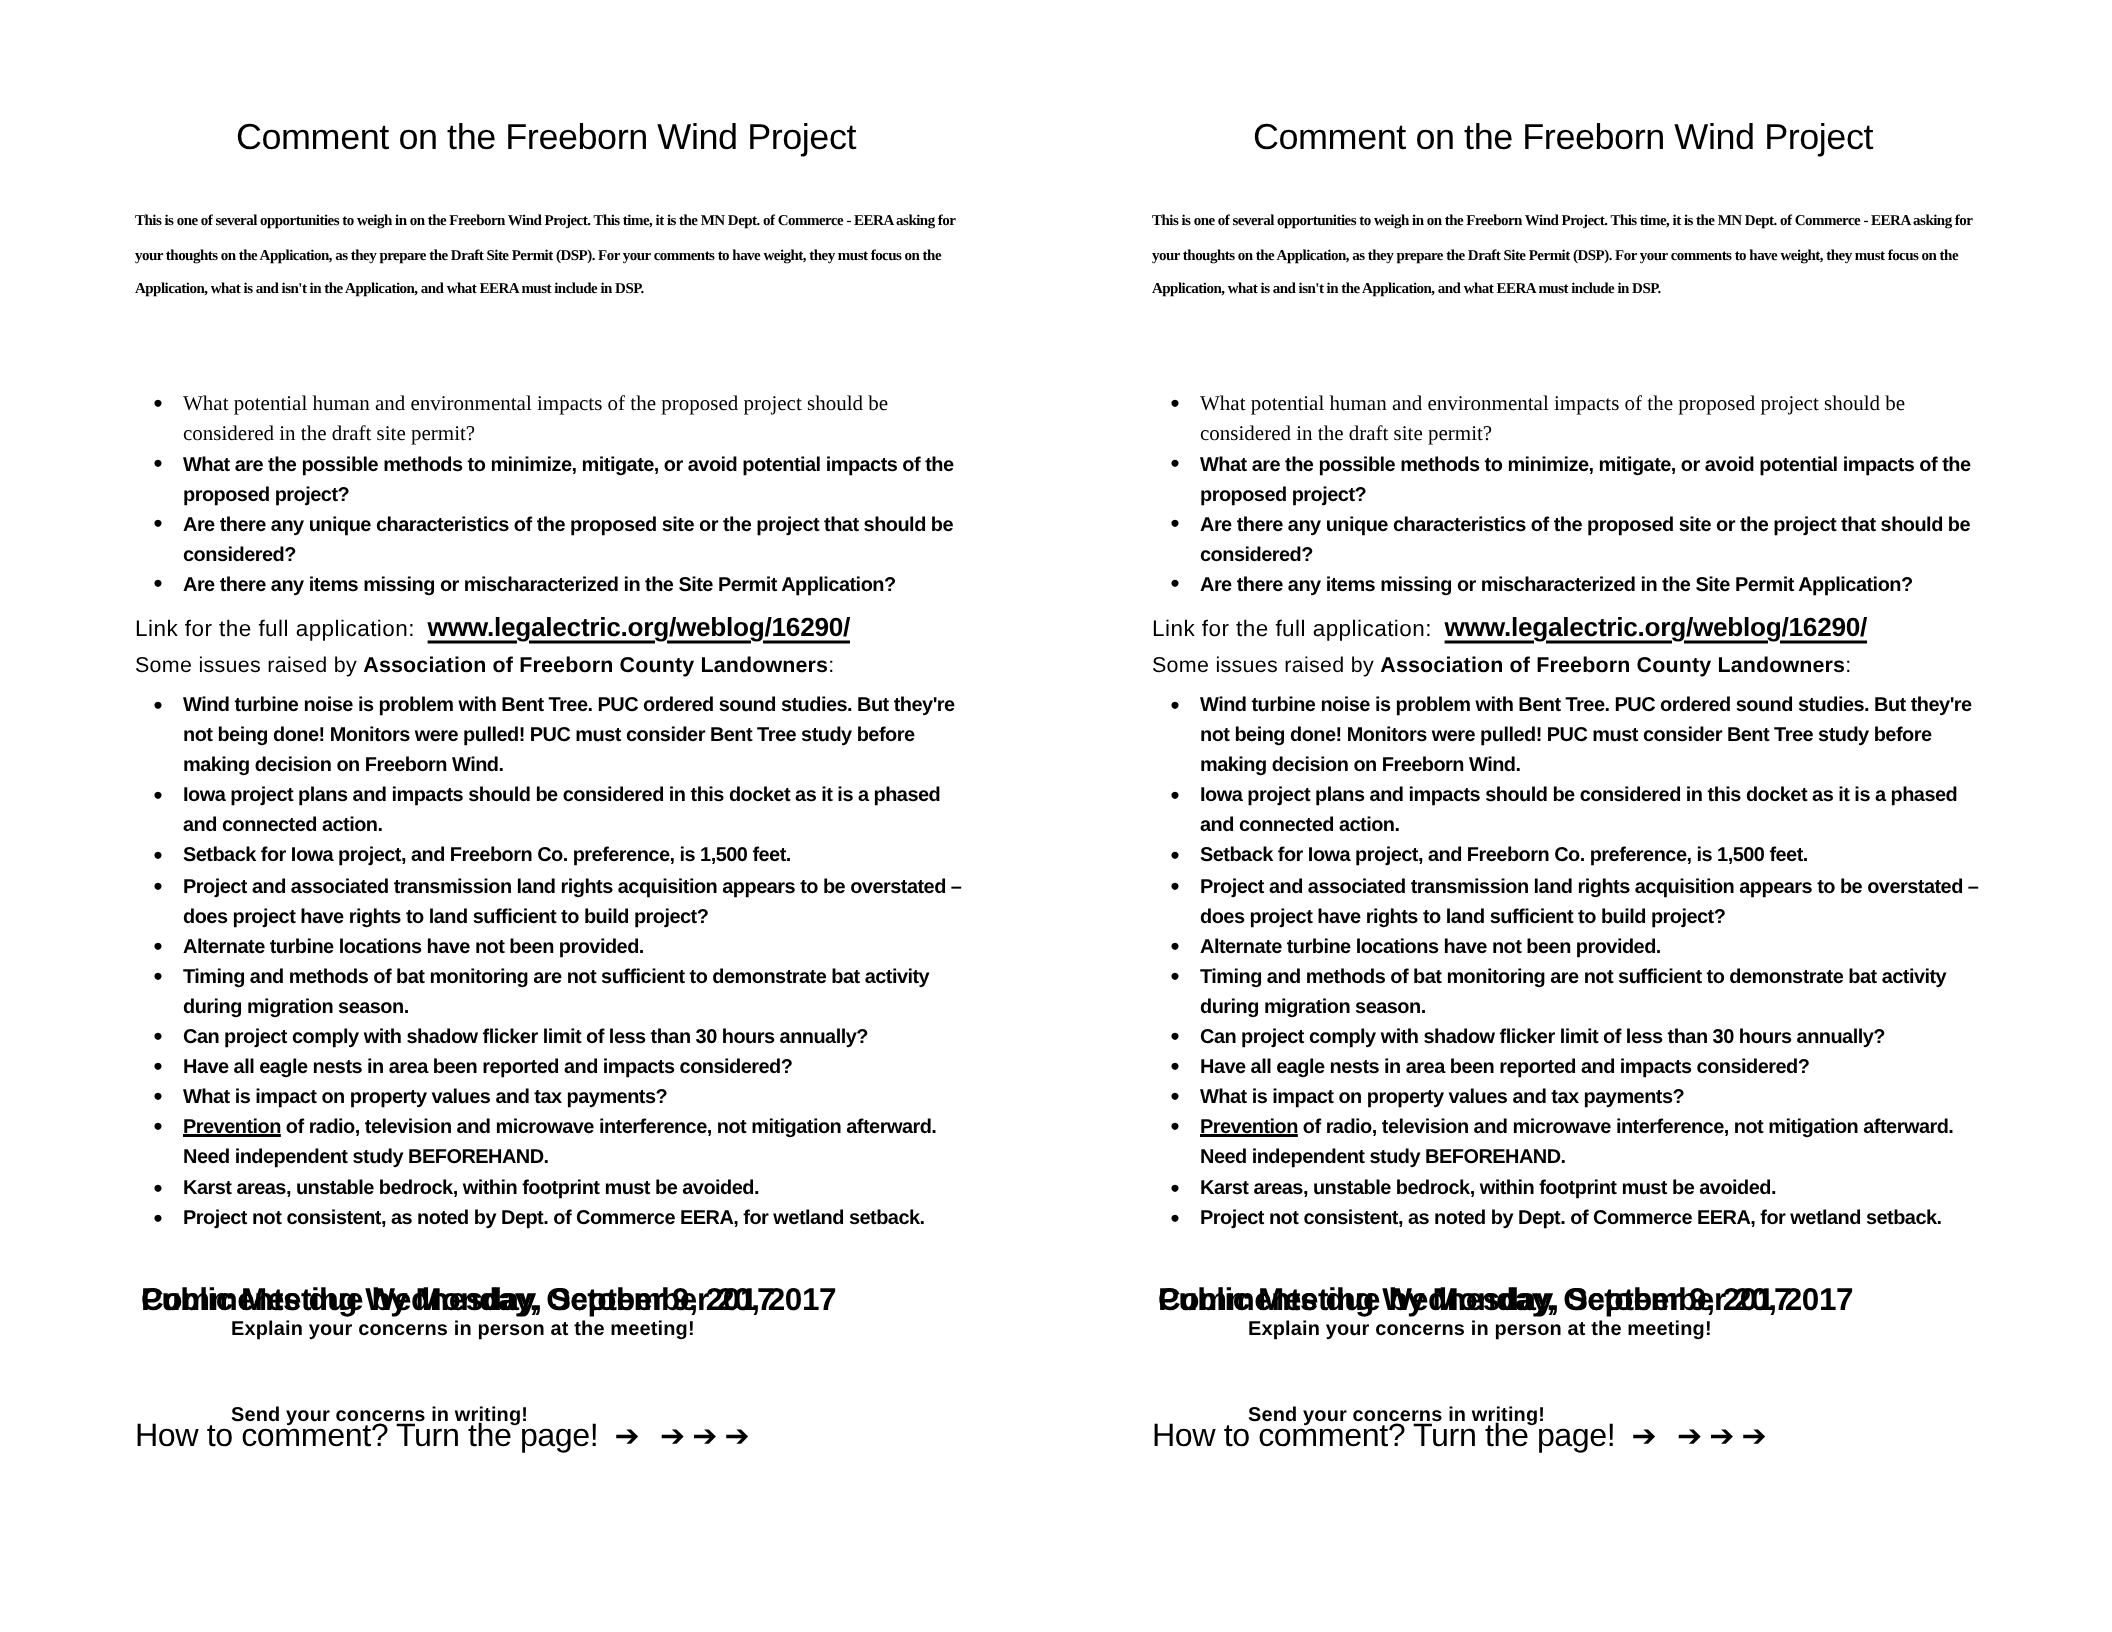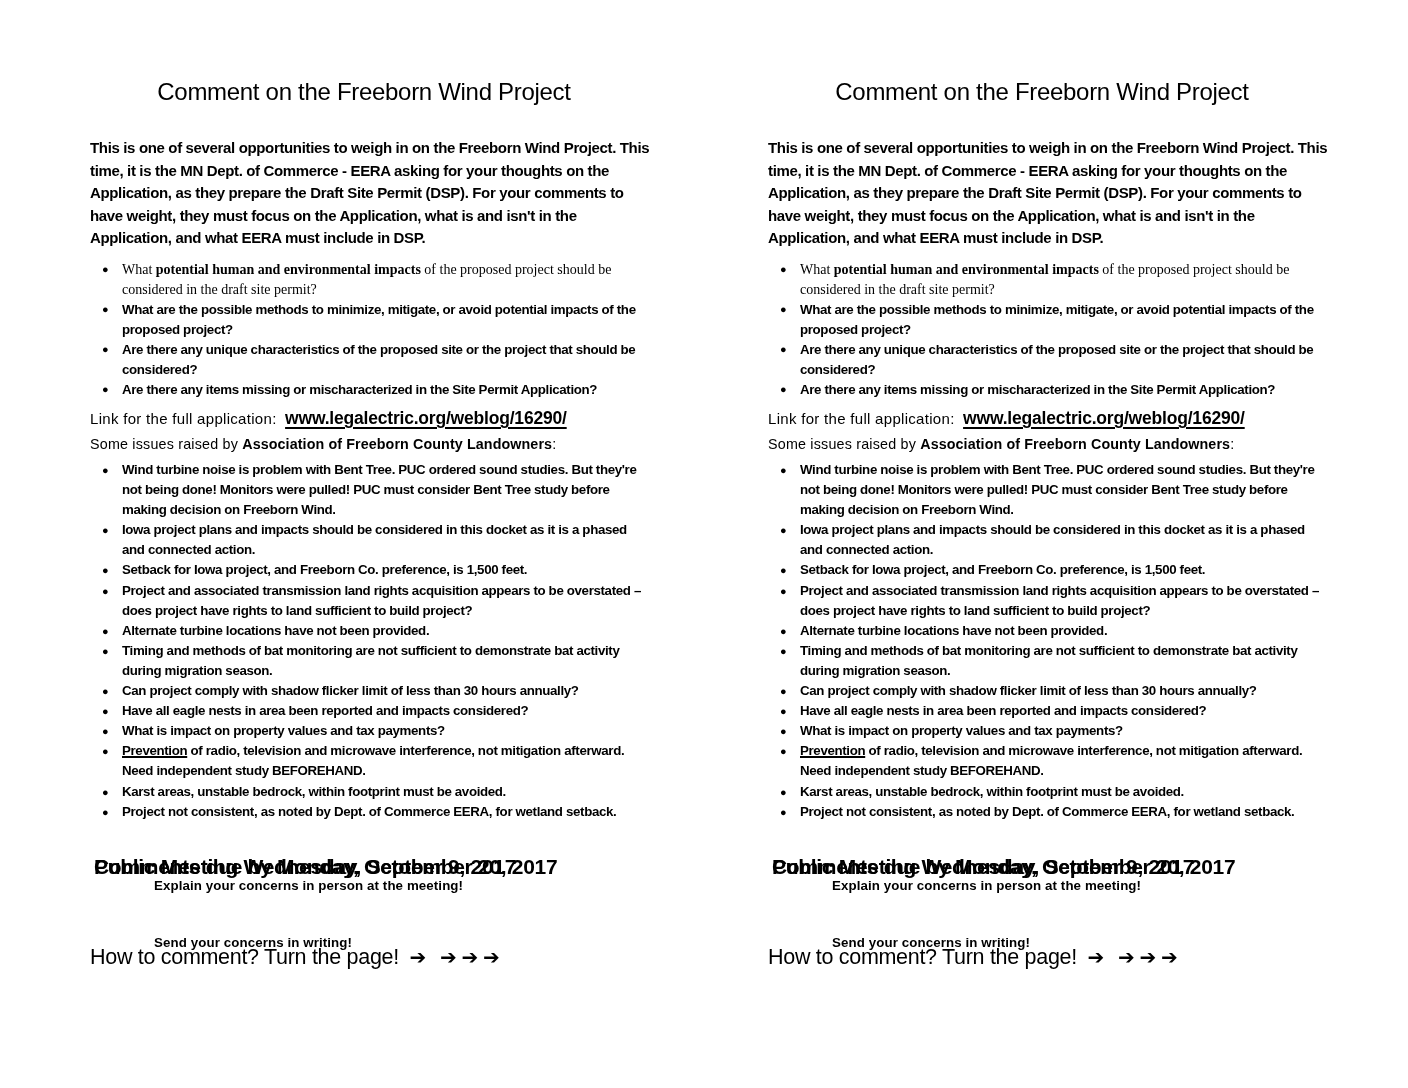--- a/index.html
+++ b/index.html
@@ -32,25 +32,26 @@
       font-size: 24px;
       font-weight: normal;
       letter-spacing: -0.3px;
       margin: 0;
     }
     .intro {
       position: absolute;
       top: 137px;
       left: 0;
       width: 560px;
-      font-size: 15px;
+      font-size: 10px;
       line-height: 22.6px;
       font-weight: bold;
       letter-spacing: -0.35px;
       margin: 0;
+      font-family: Liberation Serif, serif;
     }
     .questions {
       position: absolute;
       top: 260px;
       left: 0;
       width: 560px;
       list-style: none;
       padding: 0;
       margin: 0;
     }
@@ -62,21 +63,21 @@
       font-weight: bold;
       letter-spacing: -0.35px;
     }
     .questions li { margin-bottom: 1px; }
     .questions li.serif {
       font-family: "Liberation Serif", "DejaVu Serif", serif;
       font-weight: normal;
       font-size: 14px;
       letter-spacing: 0;
     }
-    .questions li.serif b { font-weight: bold; }
+    .questions li.serif b { font-weight: normal; }
     .bullet {
       position: absolute;
       left: 12px;
       top: 0;
       font-size: 11px;
     }
     .link-line {
       position: absolute;
       top: 408px;
       left: 0;

